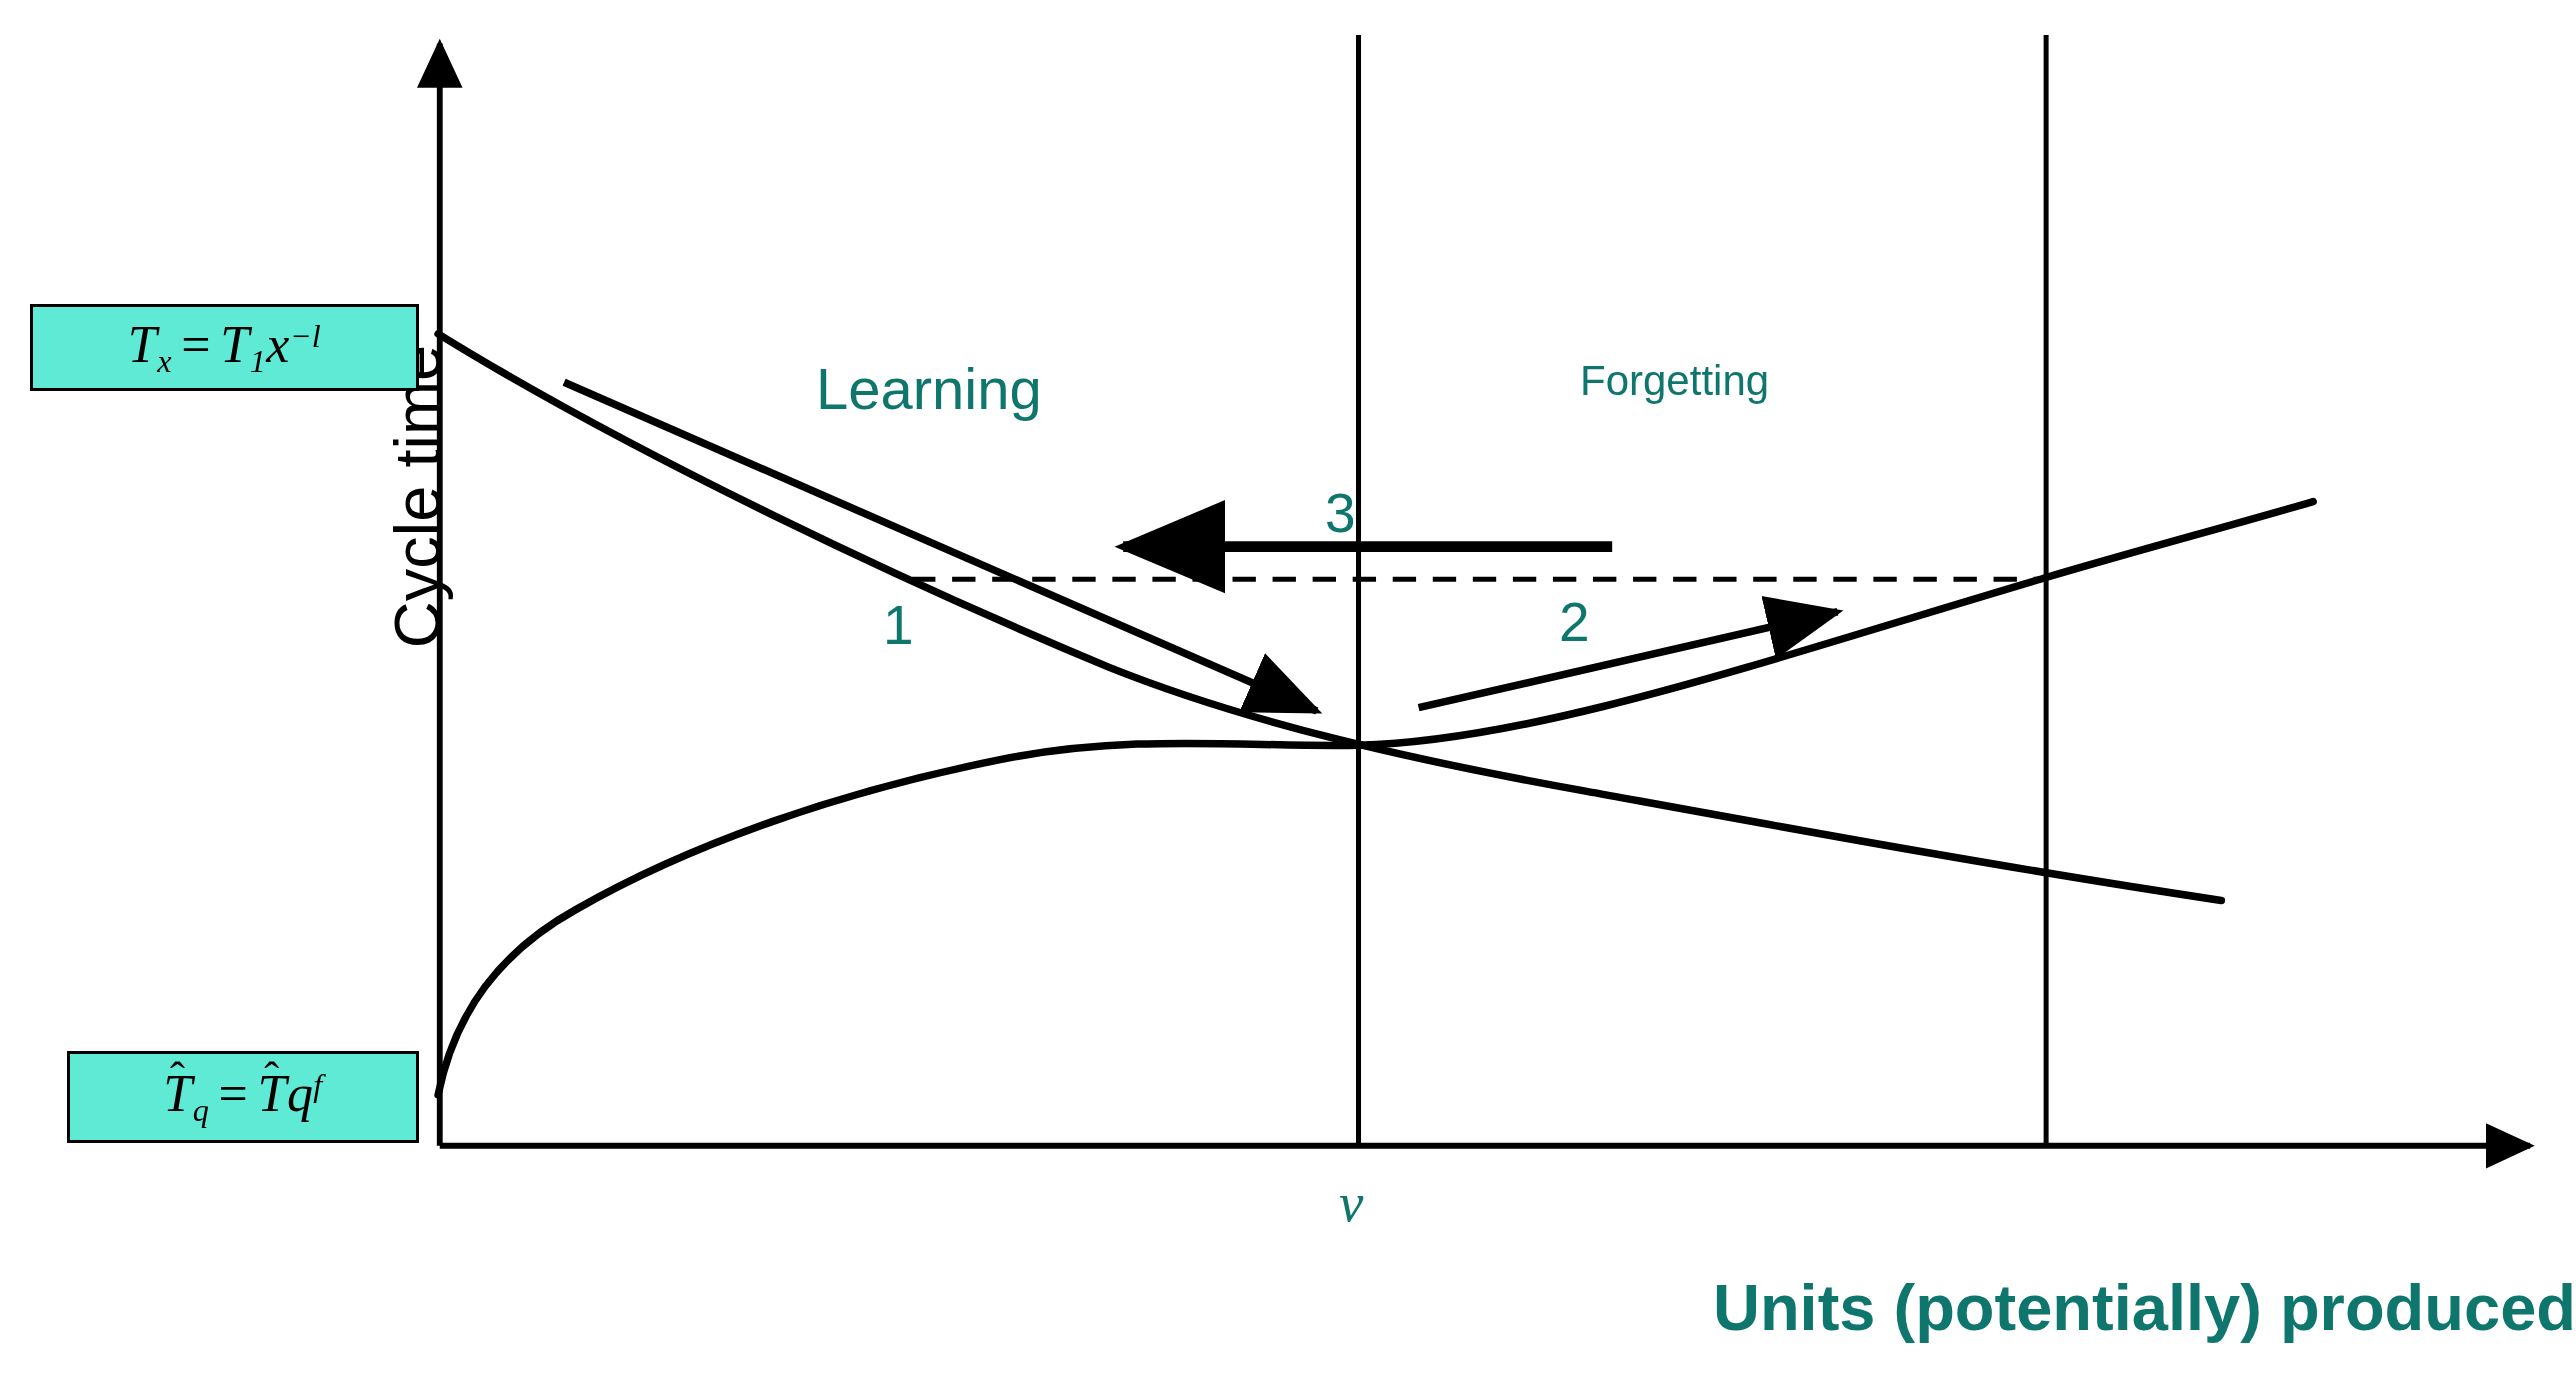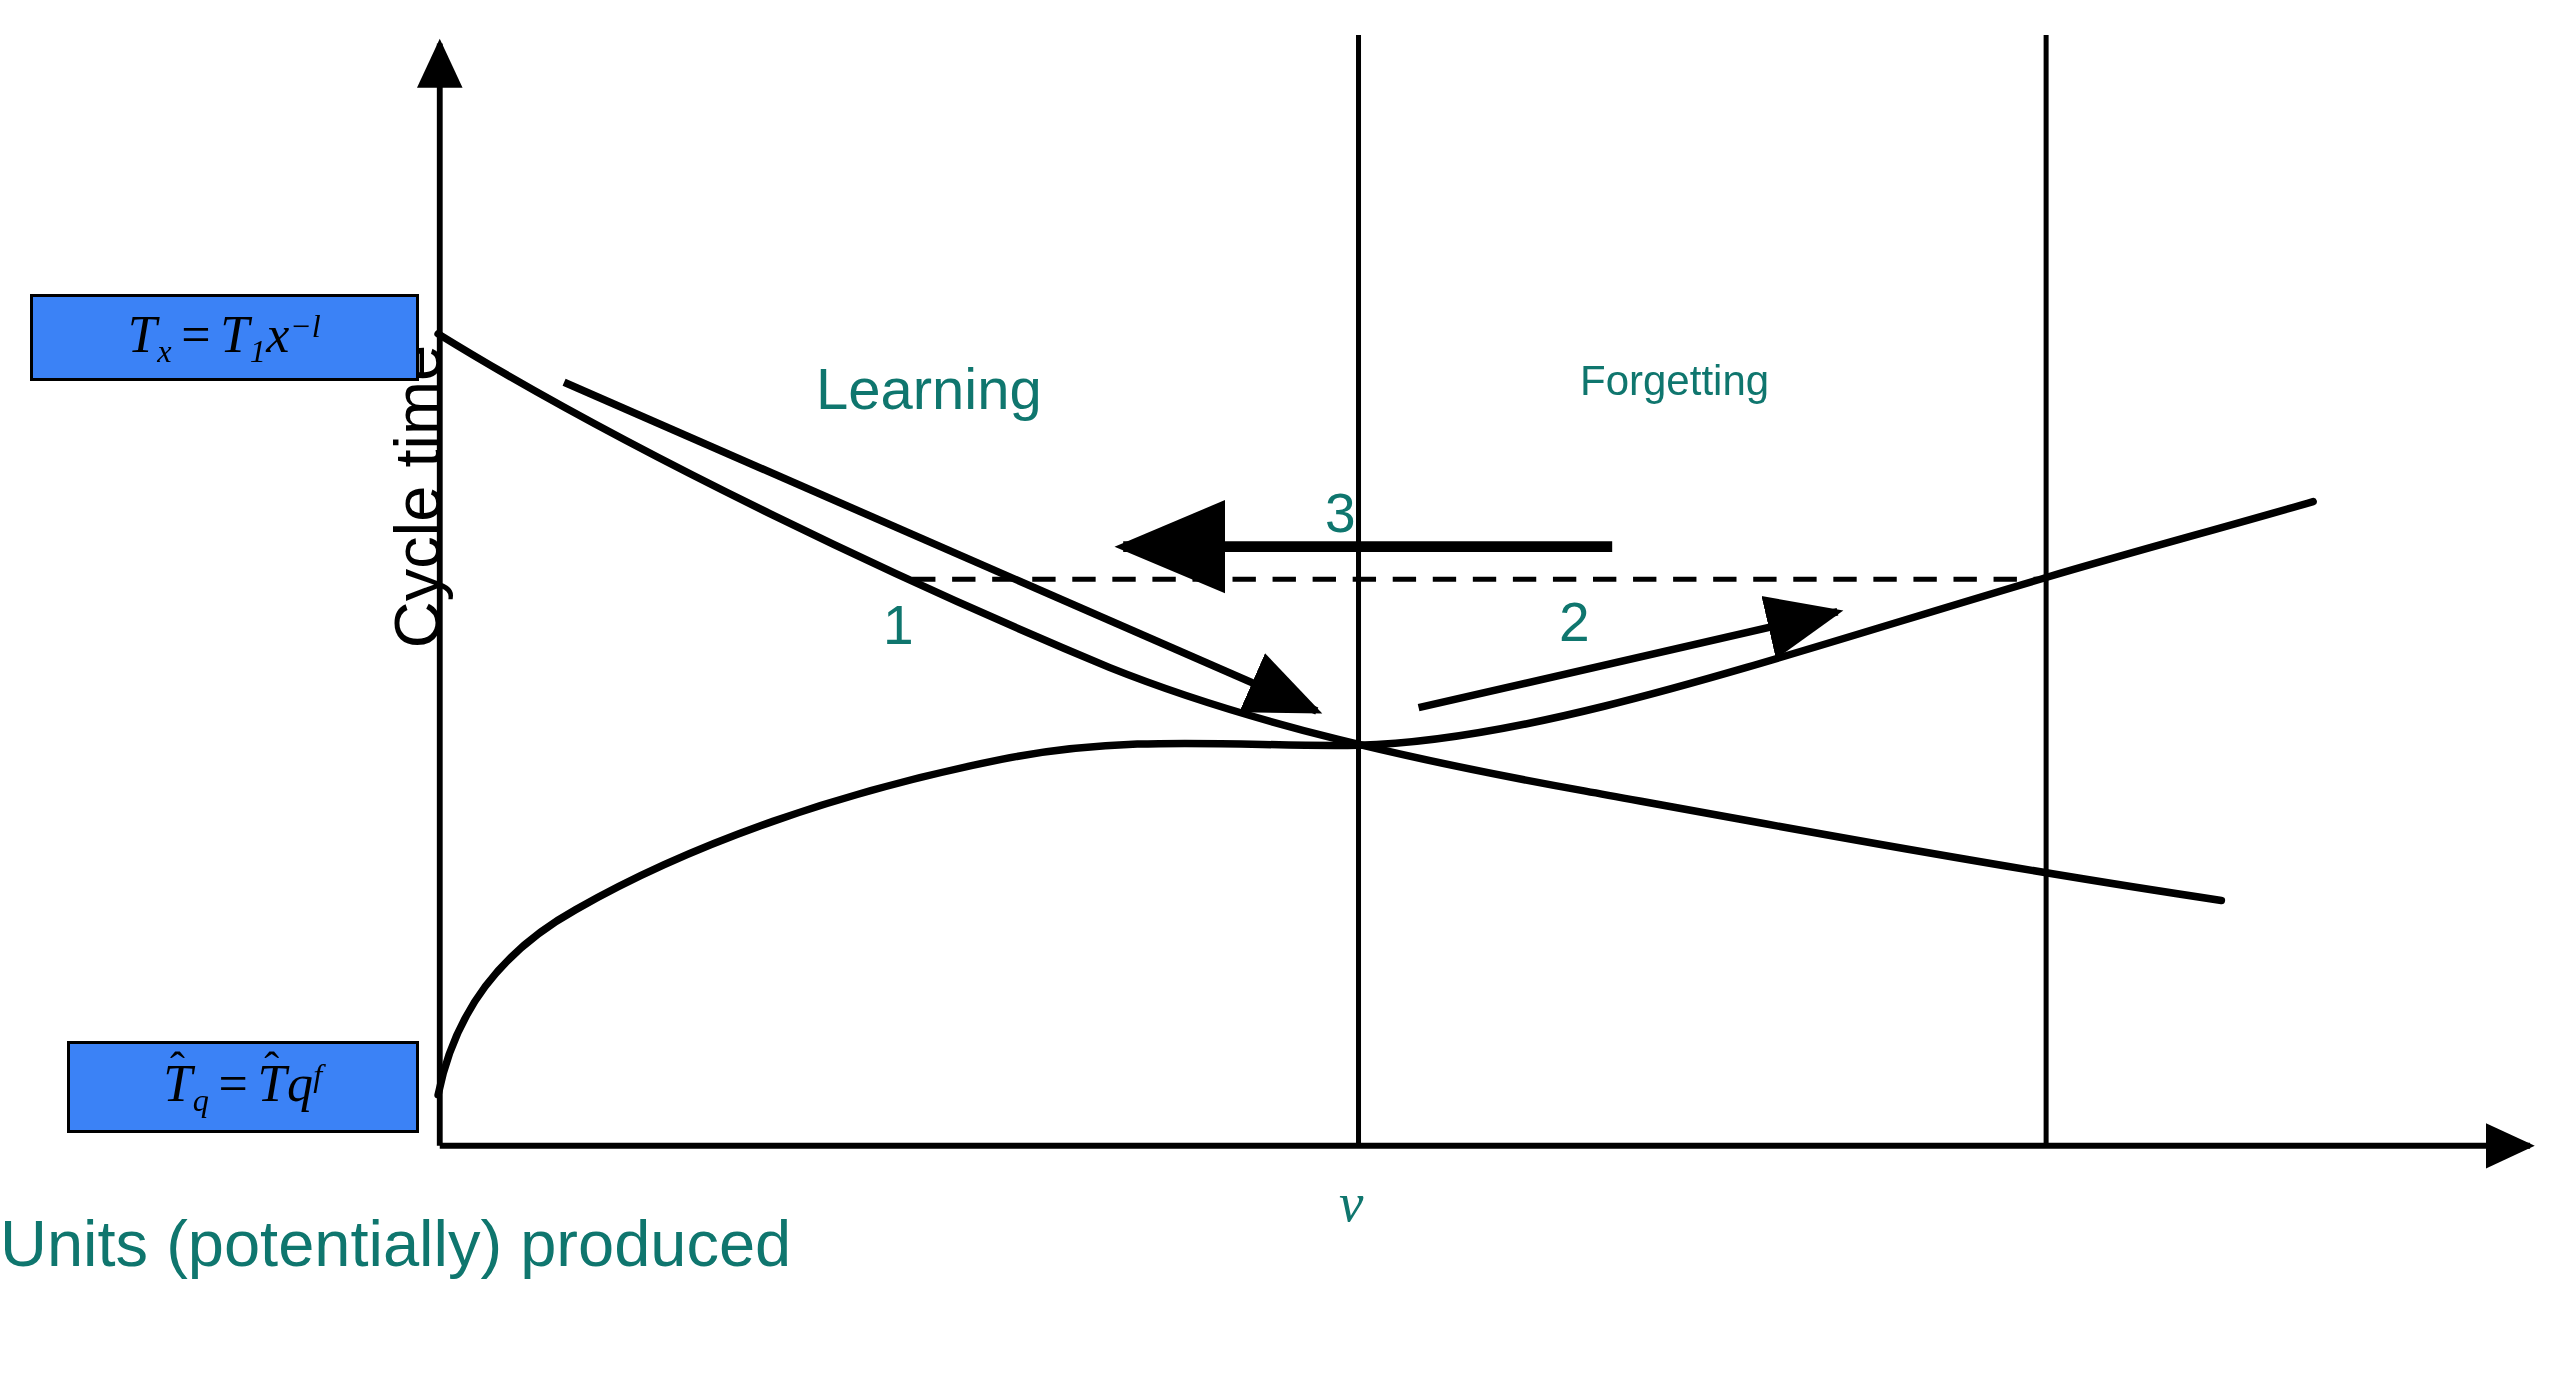--- a/index.html
+++ b/index.html
@@ -31,25 +31,26 @@
   .sans {
     font-family: "Liberation Sans", sans-serif;
   }
   .serif-math {
     font-family: "Liberation Serif", "DejaVu Serif", serif;
     font-style: italic;
   }
   .formula-box {
     position: absolute;
     border: 3.3px solid #000000;
-    background: #3b82f6;
+    background: #5eead4;
     box-sizing: border-box;
     display: flex;
     align-items: center;
     justify-content: center;
+    margin-top: 10px;
   }
   .formula-text {
     font-family: "Liberation Serif", "DejaVu Serif", serif;
     font-style: italic;
     color: #000000;
     white-space: nowrap;
     letter-spacing: 0.4px;
   }
   .sub {
     font-size: 0.62em;
@@ -102,24 +103,25 @@
     top: 486px;
     font-size: 55px;
   }
   #axis-x-tick-label {
     left: 1339px;
     top: 1175px;
     font-size: 55px;
   }
   #axis-x-title {
     left: 0;
-    top: 1211px;
+    top: 1275px;
     width: 2576px;
-    text-align: left;
+    text-align: right;
     font-size: 65px;
+    font-weight: bold;
   }
   #axis-y-title {
     position: absolute;
     left: 250px;
     top: 459px;
     width: 334px;
     text-align: center;
     font-size: 65px;
     transform: rotate(-90deg);
     transform-origin: 50% 50%;

